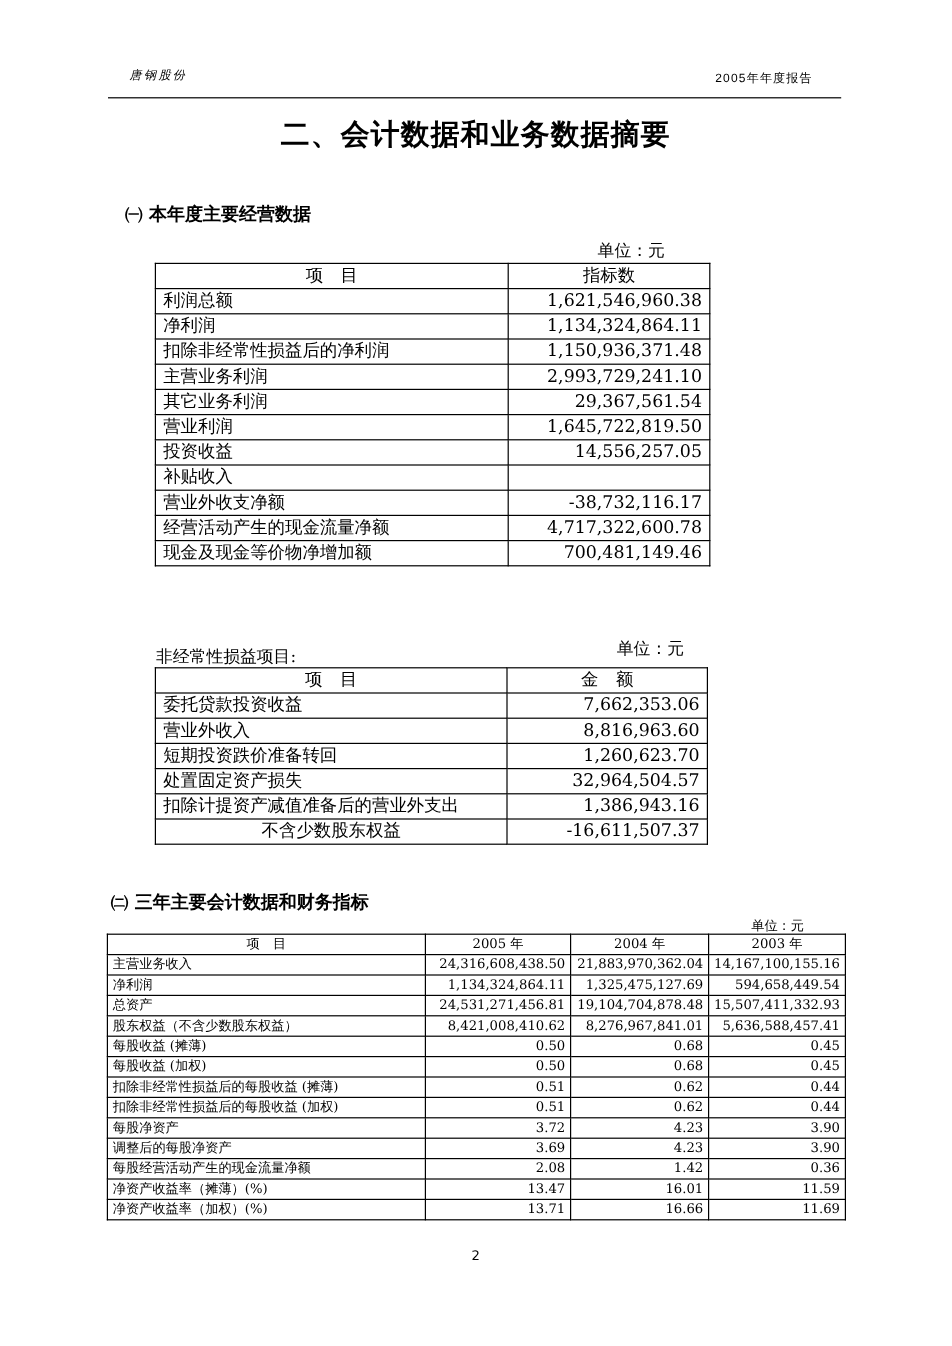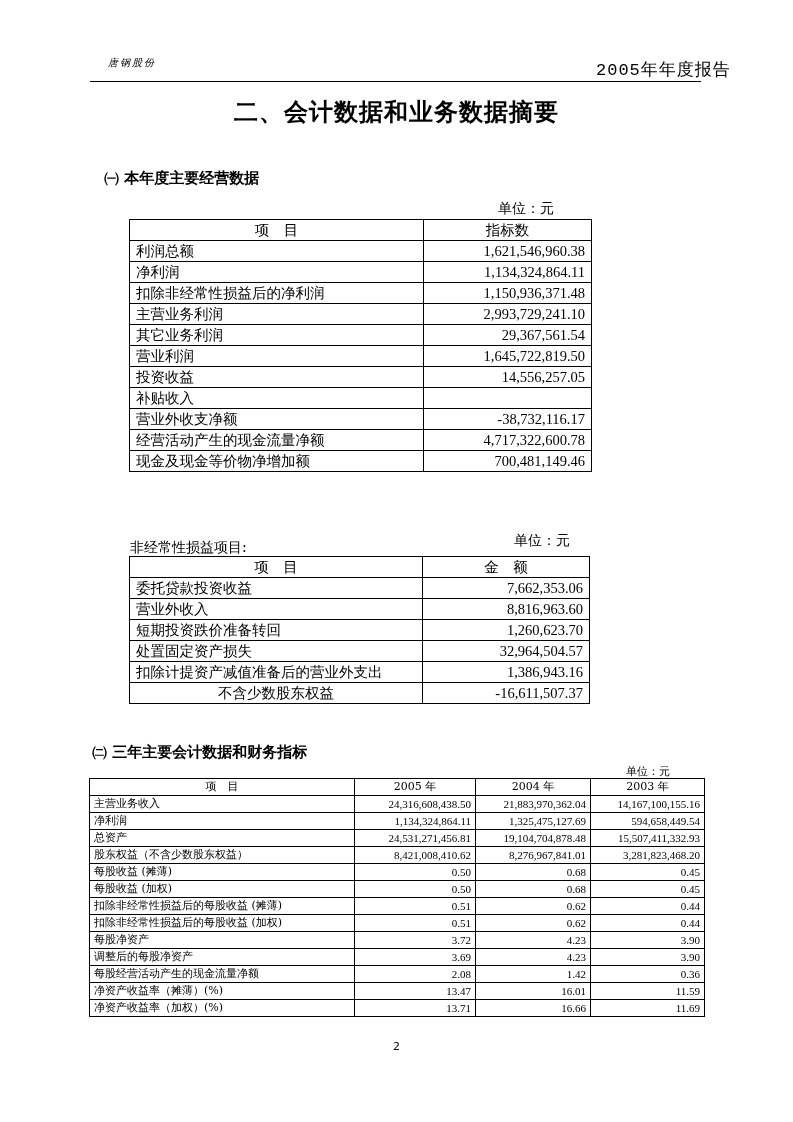--- a/index.html
+++ b/index.html
@@ -1,31 +1,31 @@
 <!DOCTYPE html>
 <html><head>
 <meta charset="utf-8">
 <style>
   html, body { margin:0; padding:0; background:#fff; }
   body { width:793px; height:1122px; position:relative; overflow:hidden; color:#000;
          font-family:"DejaVu Serif", "Liberation Serif", serif; }
   .abs { position:absolute; }
   .hdr-left { left:108px; top:56px; font-size:10px; font-style:italic; font-family:Liberation Sans, sans-serif; letter-spacing:2px; }
-  .hdr-right { left:596px; top:58px; font-size:17px; font-family:Liberation Mono, monospace; letter-spacing:1px; }
+  .hdr-right { left:596px; top:58px; font-size:10px; font-family:Liberation Sans, sans-serif; letter-spacing:1px; }
   .hdr-rule { left:90px; top:81px; width:611px; height:1px; background:#000; }
   .title { left:0; width:793px; top:96px; text-align:center; font-size:24px; font-weight:bold; font-family:Liberation Serif, serif; letter-spacing:1px; }
   .sec { font-size:15px; font-weight:bold; font-family:"DejaVu Sans", sans-serif; }
   .unit { font-size:14px; }
   .note { font-size:14px; }
   table { border-collapse:collapse; position:absolute;padding-left:36px; }
   td, th { border:1px solid #000; padding:0 6px; font-weight:normal; white-space:nowrap; }
   .t1 td, .t1 th, .t2 td, .t2 th { font-size:14.5px; height:20px; line-height:20px; }
   .t3 td, .t3 th { font-size:11px; height:16px; line-height:16px; padding:0 4px; }
   .c { text-align:center; }
-  .r { text-align:right;font-family:Liberation Serif, serif; }
+  .r { text-align:right; }
   .l { text-align:left; }
   .pageno { left:0; width:793px; top:1040px; text-align:center; font-size:11px; font-family:"DejaVu Sans", sans-serif; }
 </style>
 </head>
 <body>
 
 <div class="abs hdr-left">唐钢股份</div>
 <div class="abs hdr-right">2005年年度报告</div>
 <div class="abs hdr-rule"></div>
 
@@ -155,21 +155,21 @@
       <tr>
         <td class="l">总资产</td>
         <td class="r">24,531,271,456.81</td>
         <td class="r">19,104,704,878.48</td>
         <td class="r">15,507,411,332.93</td>
       </tr>
       <tr>
         <td class="l">股东权益（不含少数股东权益）</td>
         <td class="r">8,421,008,410.62</td>
         <td class="r">8,276,967,841.01</td>
-        <td class="r">3,281,823,468.20</td>
+        <td class="r">5,636,588,457.41</td>
       </tr>
       <tr>
         <td class="l">每股收益 (摊薄)</td>
         <td class="r">0.50</td>
         <td class="r">0.68</td>
         <td class="r">0.45</td>
       </tr>
       <tr>
         <td class="l">每股收益 (加权)</td>
         <td class="r">0.50</td>

